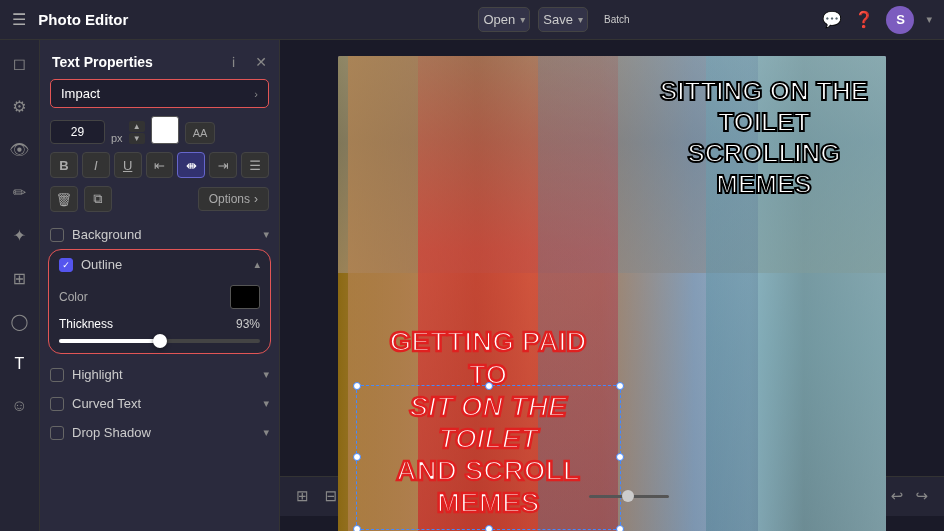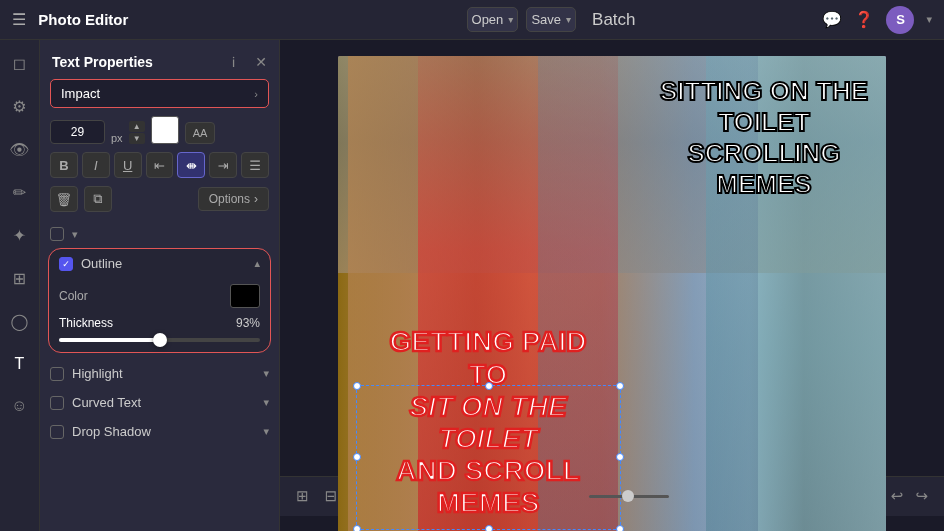--- a/index.html
+++ b/index.html
@@ -48,21 +48,21 @@
       display: flex;
       align-items: center;
       gap: 5px;
       justify-content: space-between;
     }
     .topbar-btn .arrow { font-size: 10px; color: #999; }
     .topbar-batch {
       background: transparent;
       border: none;
       color: #ccc;
-      font-size: 17px;
+      font-size: 10px;
       cursor: pointer;
       padding: 4px 8px;
     }
     .topbar-right {
       display: flex;
       align-items: center;
       gap: 12px;
       margin-left: auto;
     }
     .topbar-icon-btn {
@@ -571,20 +571,21 @@
       <button class="action-btn">🗑</button>
       <button class="action-btn">⧉</button>
       <button class="options-btn">
         <span>Options</span>
         <span>›</span>
       </button>
     </div>
 
     <div class="section-toggle">
       <div class="checkbox"></div>
+      <span class="section-toggle-label">Background</span>
       <span class="section-toggle-arrow">▾</span>
     </div>
 
     <div class="outline-section">
       <div class="outline-header">
         <div class="checkbox checked"></div>
         <span class="outline-header-label">Outline</span>
         <span class="outline-header-arrow">▴</span>
       </div>
       <div class="outline-body">

